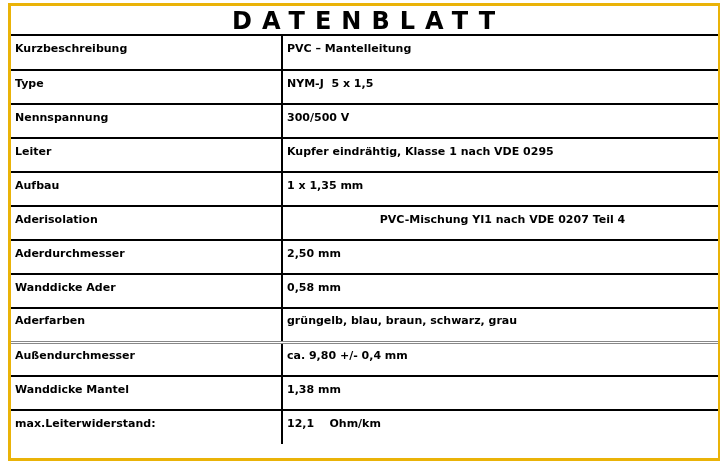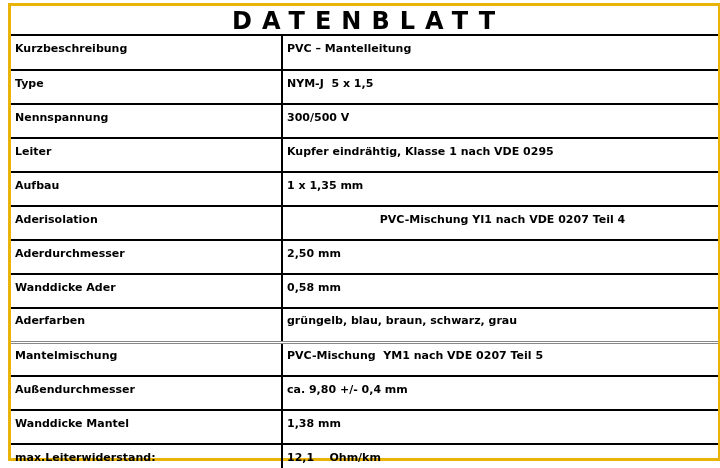--- a/index.html
+++ b/index.html
@@ -59,24 +59,20 @@
         </tr>
         <tr>
           <td class="k">Wanddicke Ader</td>
           <td style="white-space: pre; margin-left: 28px;">0,58 mm</td>
         </tr>
         <tr class="grey">
           <td class="k">Aderfarben</td>
           <td style="white-space: pre;">grüngelb, blau, braun, schwarz, grau</td>
         </tr>
         <tr>
-          <td class="k">Mantelmischung</td>
-          <td style="white-space: pre;">PVC-Mischung  YM1 nach VDE 0207 Teil 5</td>
-        </tr>
-        <tr>
           <td class="k">Außendurchmesser</td>
           <td style="white-space: pre;">ca. 9,80 +/- 0,4 mm</td>
         </tr>
         <tr>
           <td class="k">Wanddicke Mantel</td>
           <td style="white-space: pre;">1,38 mm</td>
         </tr>
         <tr>
           <td class="k">max.Leiterwiderstand:</td>
           <td style="white-space: pre;">12,1    Ohm/km</td>

